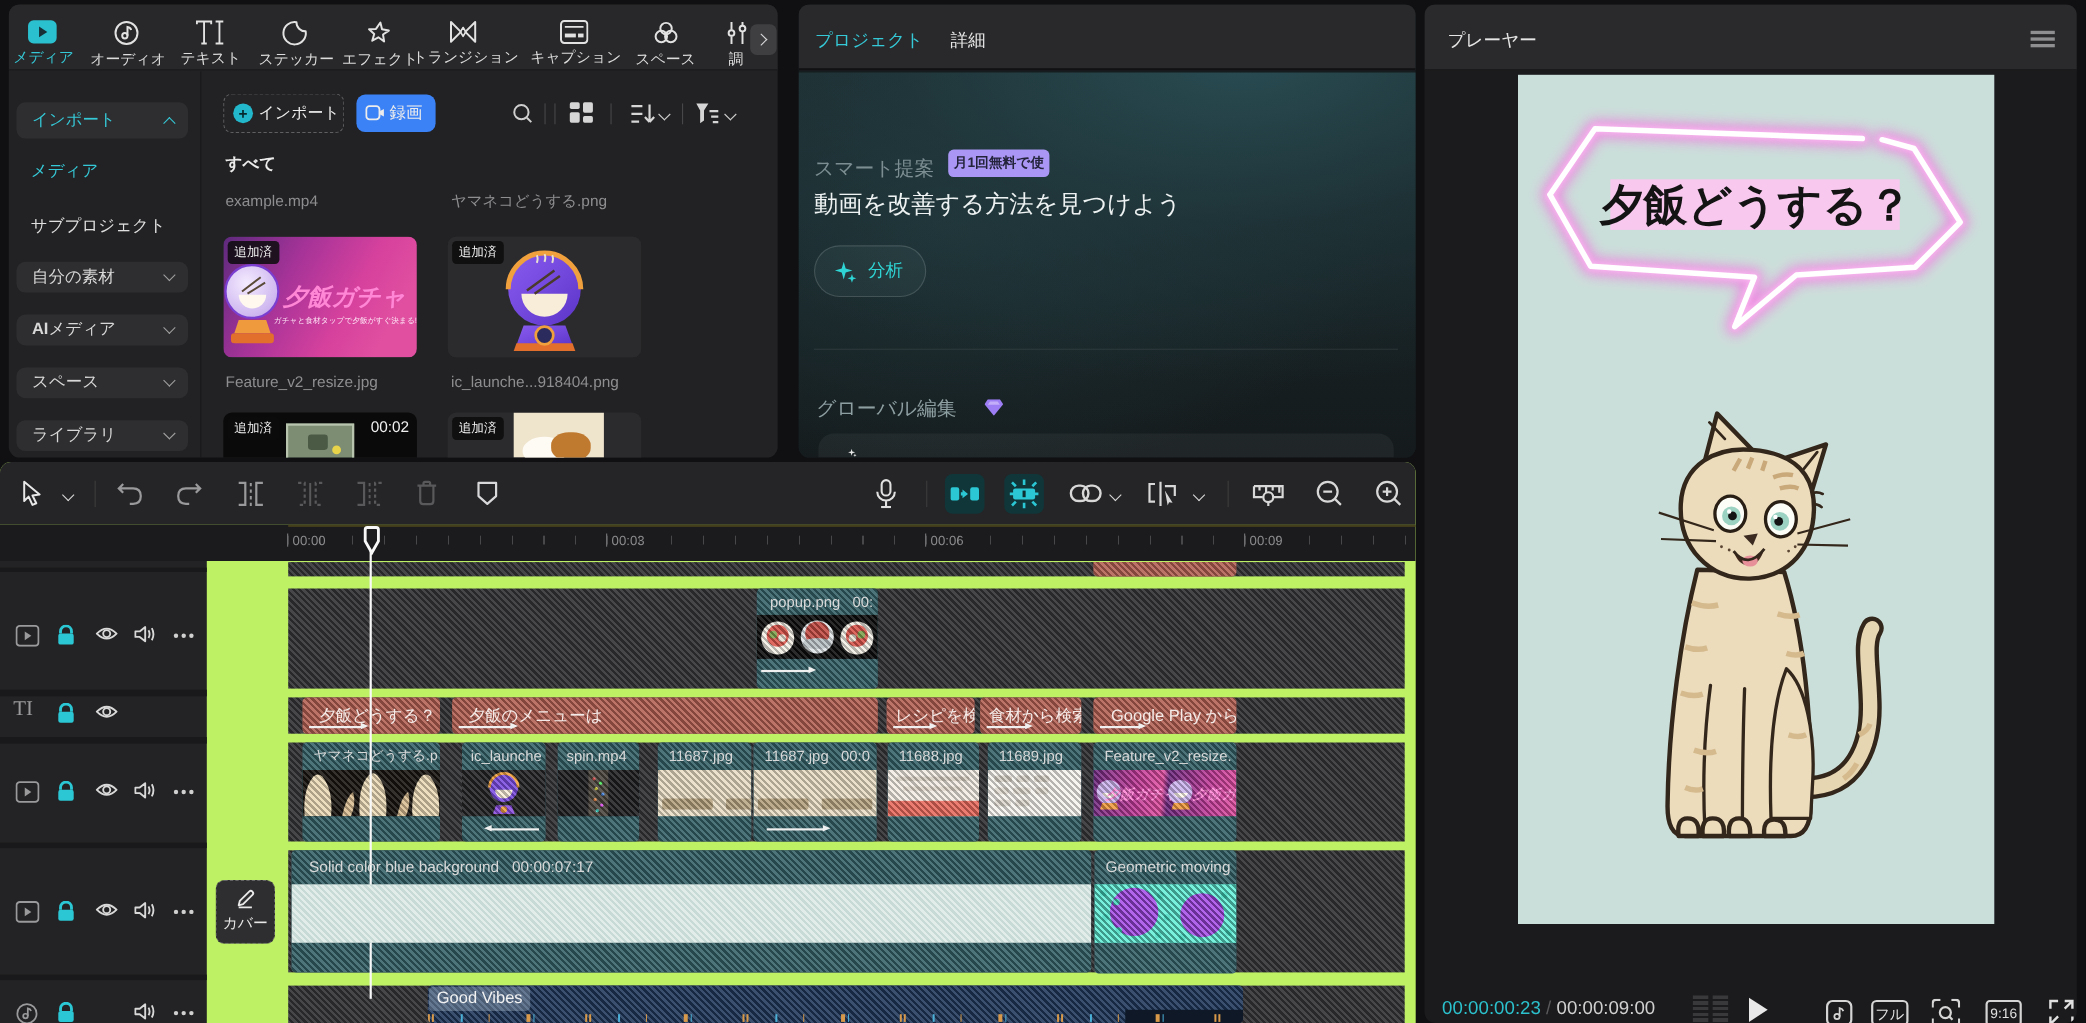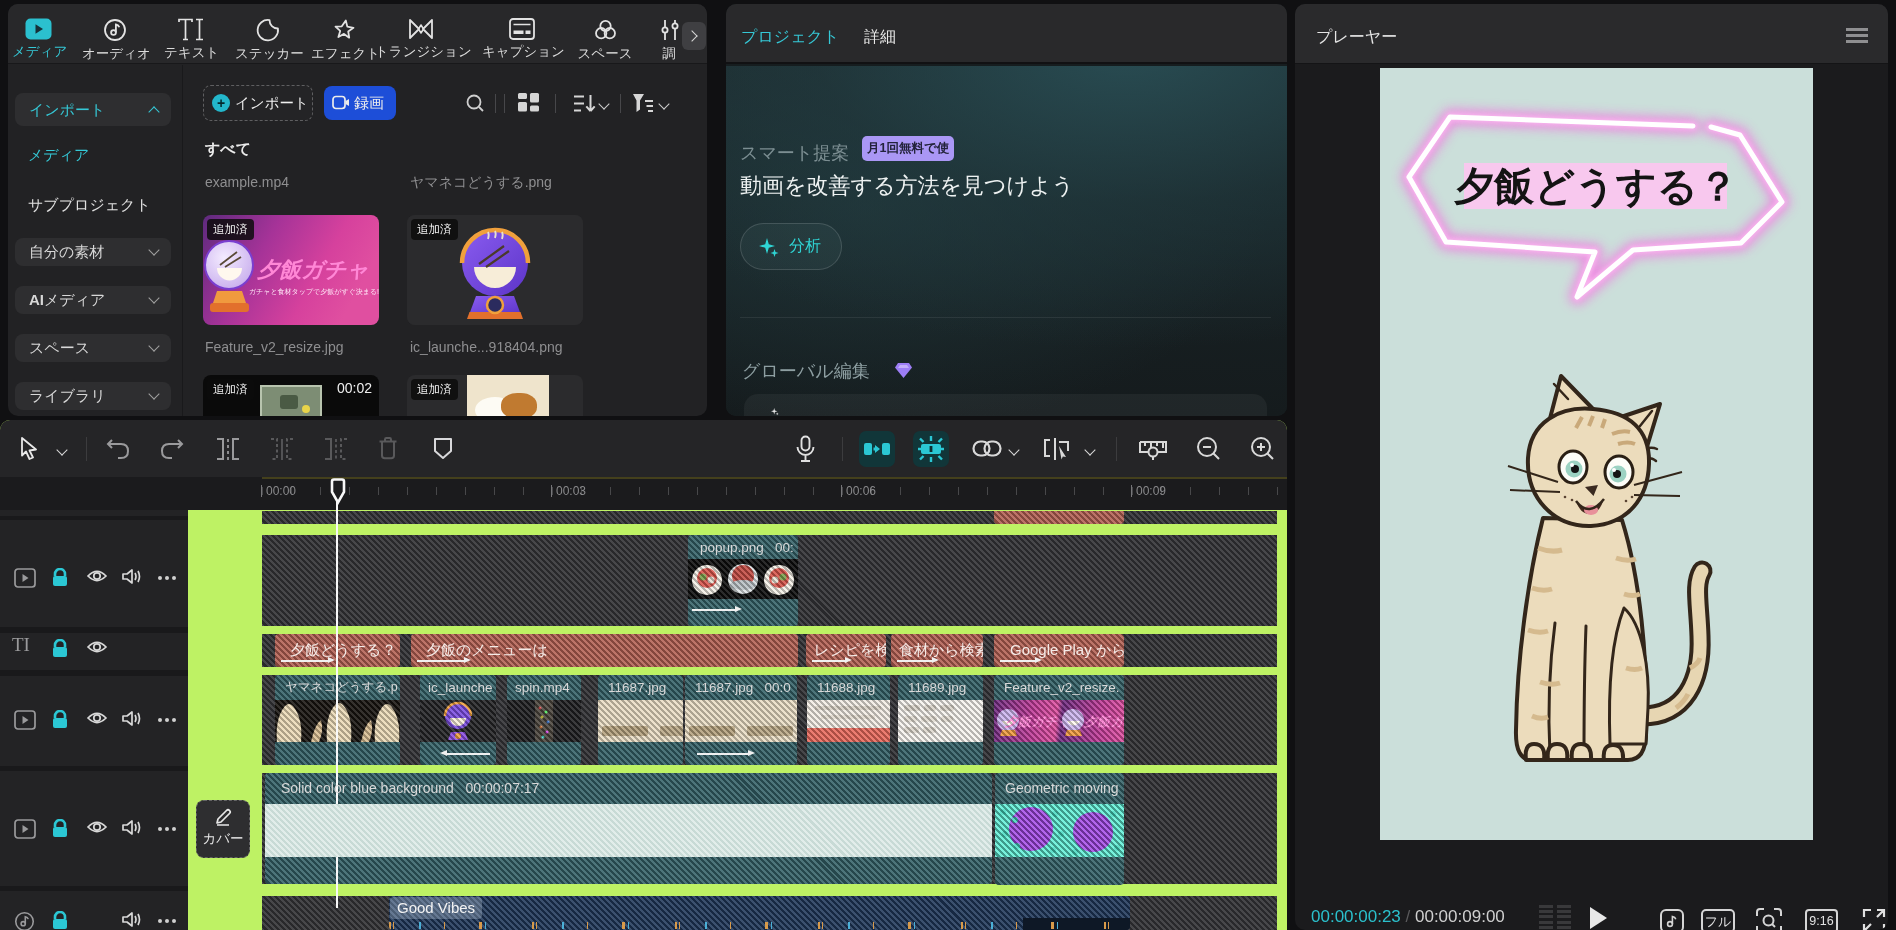--- a/index.html
+++ b/index.html
@@ -19,21 +19,21 @@
   .sideitem { position:absolute; left:7px; width:156px; height:28px; background:#2e2e30; border-radius:8px; color:#d8d8d8; font-size:15px; line-height:28px; padding-left:14px; }
   .chev { position:absolute; width:8px; height:8px; border-right:1.6px solid #a0a0a0; border-bottom:1.6px solid #a0a0a0; transform:rotate(45deg); }
   .chev.up { transform:rotate(-135deg); }
   .chev.teal { border-color:#35c8d6; }
   .sidelink { position:absolute; left:20px; font-size:15px; color:#e0e0e0; white-space:nowrap; }
   .teal { color:#35c8d6; }
 
   
   .impbtn { position:absolute; left:195px; top:81px; width:110px; height:36px; border:1px dashed #5f5f61; border-radius:8px; background:#242426; color:#f0f0f0; font-size:14.5px; line-height:34px; padding-left:31px; }
   .impbtn .plus { position:absolute; left:8px; top:8px; width:18px; height:18px; border-radius:50%; background:#23b7cb; color:#04282c; font-size:14px; line-height:18px; text-align:center; font-weight:700; }
-  .recbtn { position:absolute; left:316px; top:82px; width:72px; height:34px; background:#1d4ed8; border-radius:8px; color:#ececec; font-size:15px; line-height:34px; padding-left:30px; }
+  .recbtn { position:absolute; left:316px; top:82px; width:72px; height:34px; background:#3b82f6; border-radius:8px; color:#ececec; font-size:15px; line-height:34px; padding-left:30px; }
   .vdiv { position:absolute; width:1px; background:#47474a; }
   .mthumb { position:absolute; width:176px; height:110px; border-radius:8px; overflow:hidden; background:#29292b; }
   .badge { position:absolute; left:4px; top:4px; background:rgba(12,12,12,.85); color:#f2f2f2; font-size:11.5px; padding:3px 6px; border-radius:4px; }
   .fname { position:absolute; font-size:14px; color:#8e8e90; white-space:nowrap; }
 
   
   #mid { left:726px; top:4px; width:561px; height:412px; background:#161d1f; }
   #mid .tabbar { position:absolute; left:0; top:0; width:100%; height:60px; background:#29292b; border-bottom:2px solid #111113; }
   #mid .body { position:absolute; left:0; top:62px; width:100%; height:350px;
      background: radial-gradient(140% 110% at 72% -5%, rgba(42,80,87,.9) 0%, rgba(33,58,63,.6) 40%, rgba(22,31,33,0) 78%),

